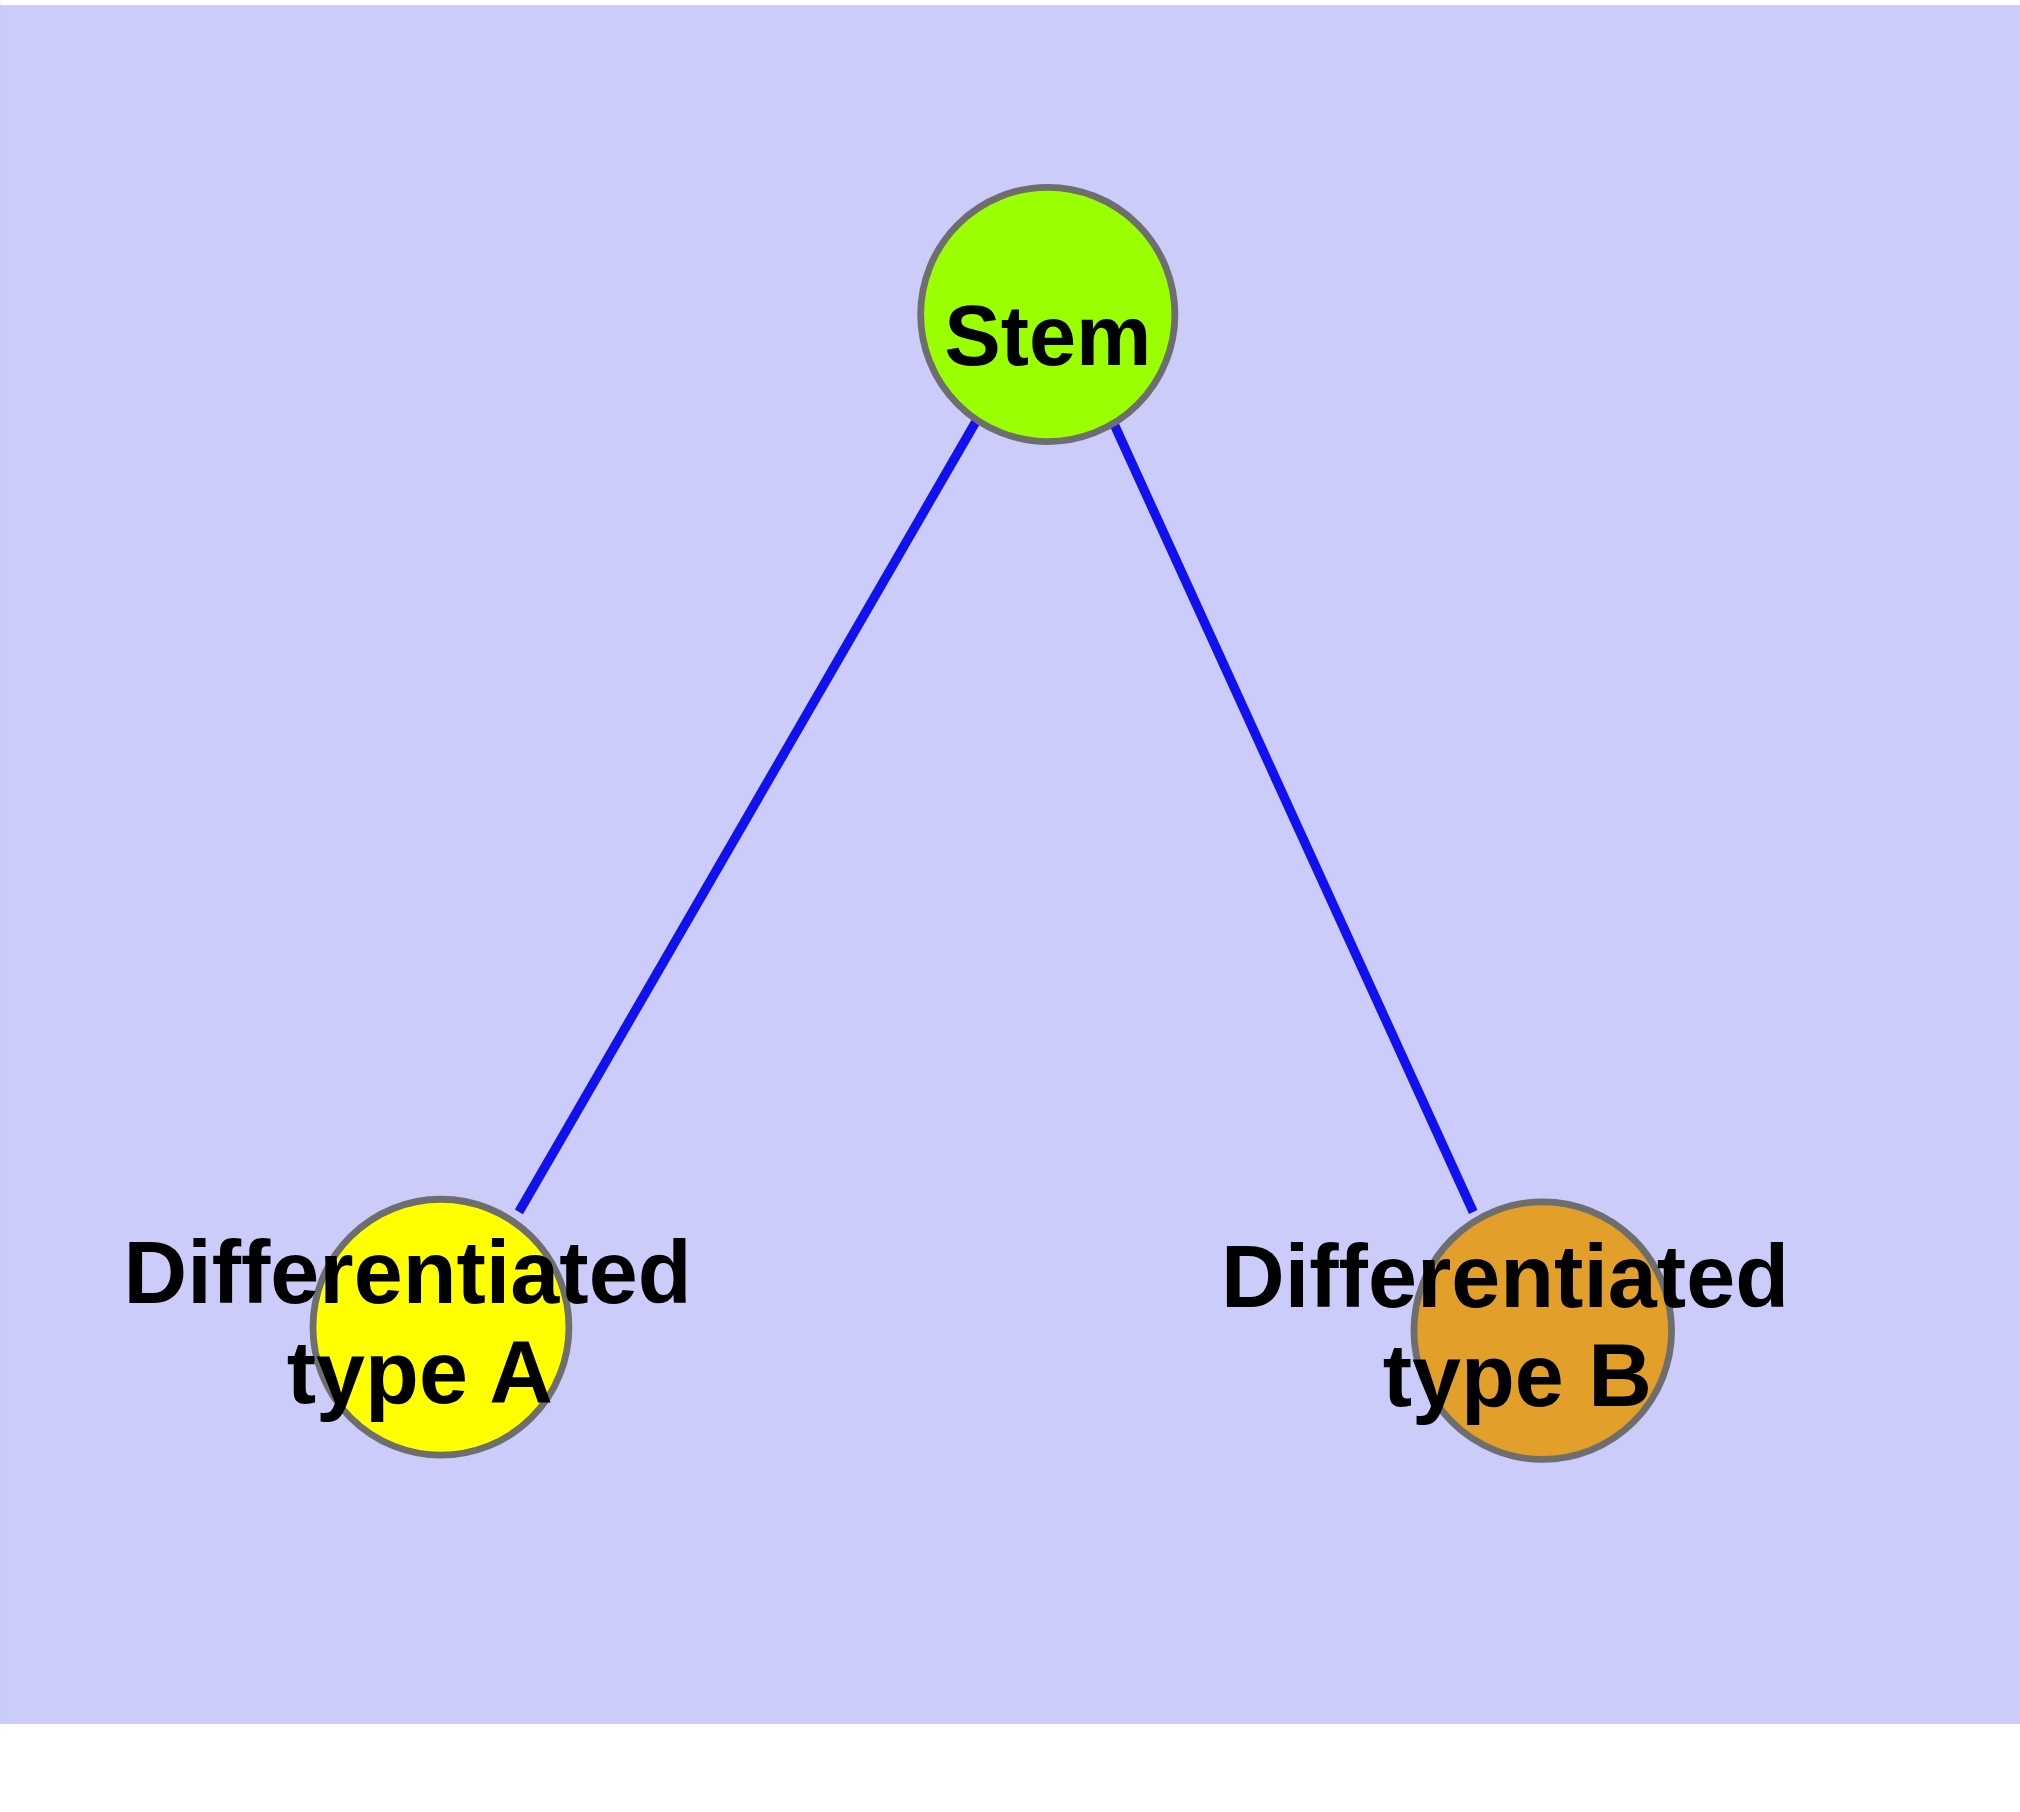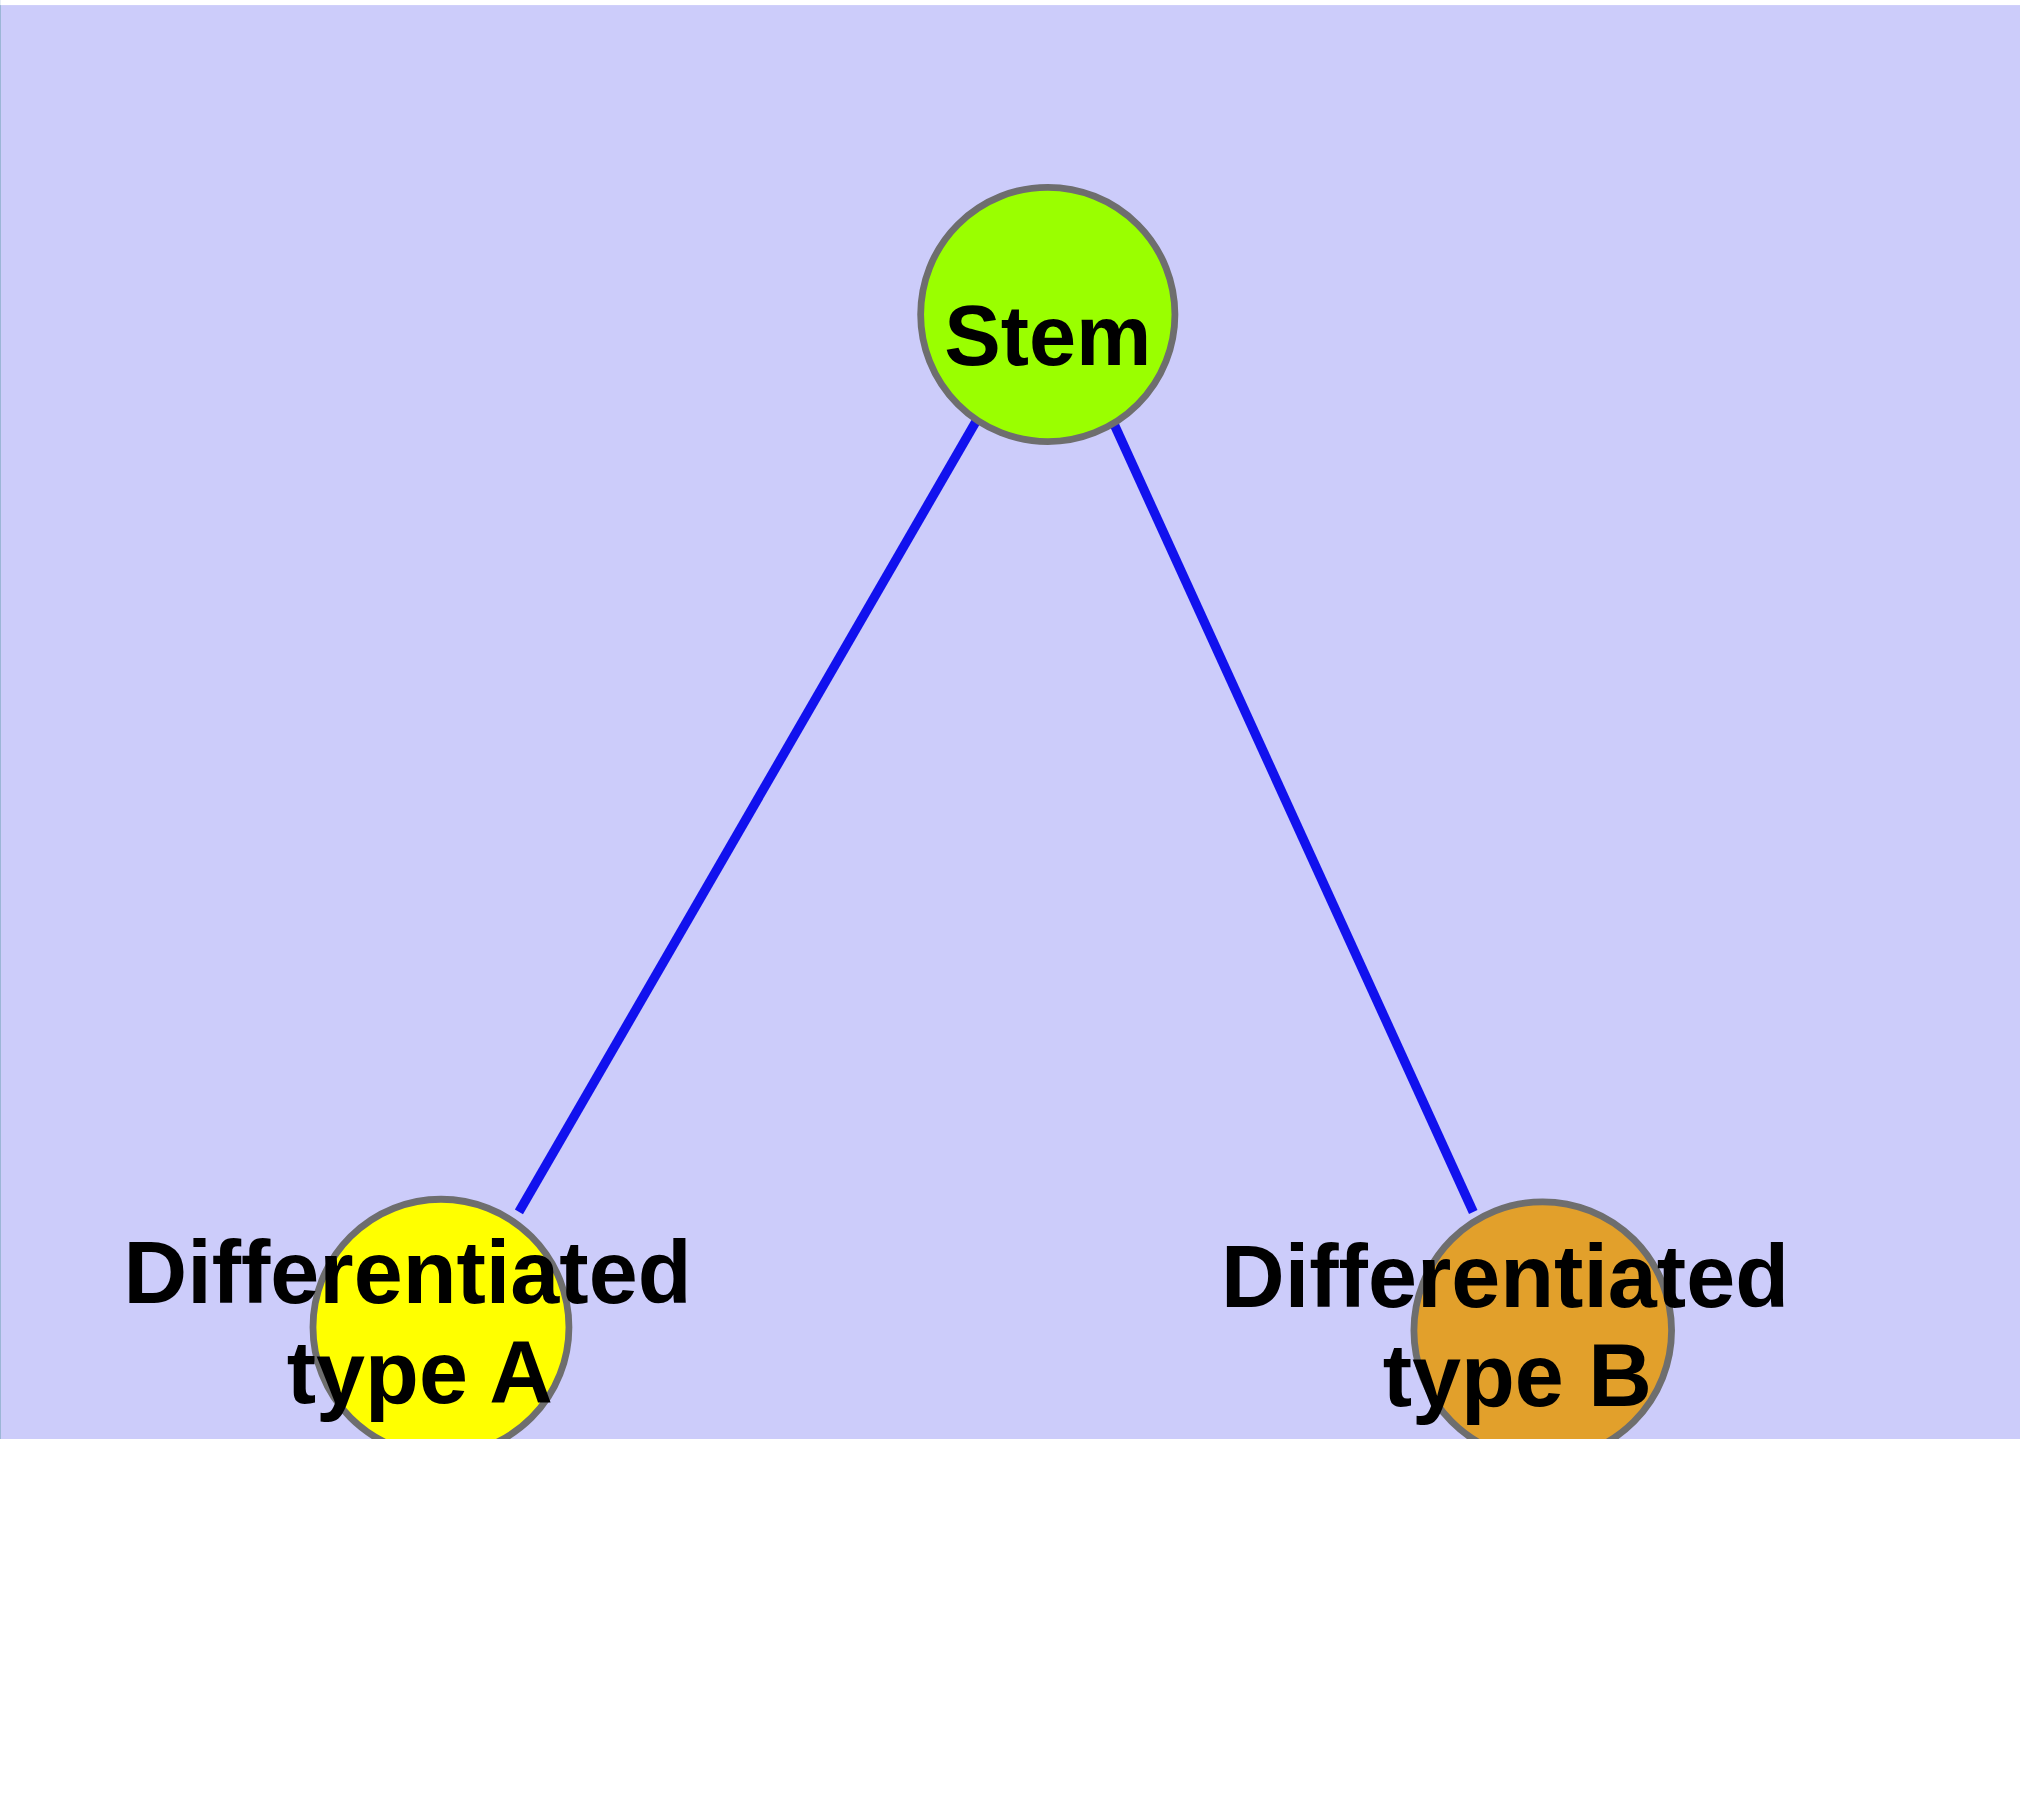--- a/index.html
+++ b/index.html
@@ -3,22 +3,22 @@
 <meta charset="utf-8">
 <style>
   html, body {
     margin: 0;
     padding: 0;
     background: #ffffff;
   }
   #stage {
     position: relative;
     width: 2021px;
-    height: 1439px;
-    background: #0f766e;
+    height: 1724px;
+    background: #86efac;
     overflow: hidden;
     font-family: "Liberation Sans", sans-serif;
   }
   #graph-svg {
     position: absolute;
     left: 0;
     top: 0;
     width: 2021px;
     height: 1812px;
     display: block;

